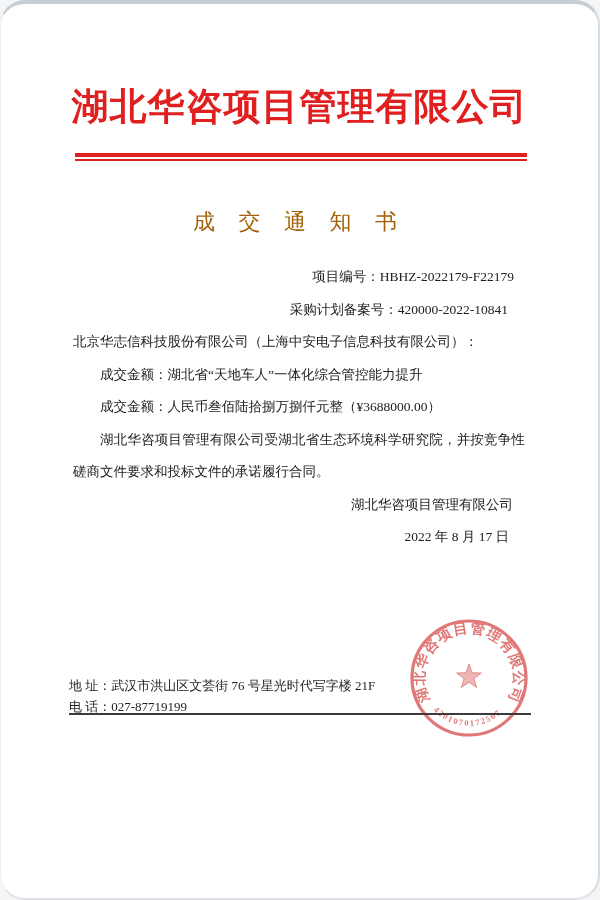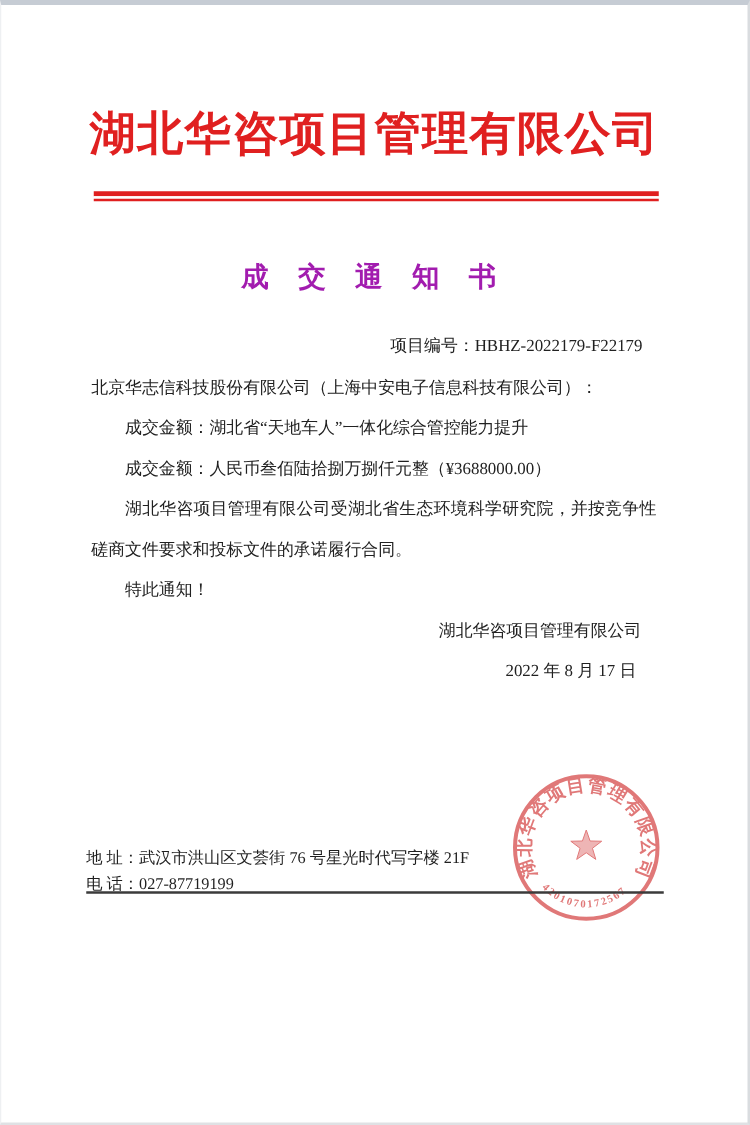--- a/index.html
+++ b/index.html
@@ -10,36 +10,37 @@
   }
   .page {
     position:relative;
     width:597px; height:894px;
     background:#ffffff;
     border-top:4px solid #c6ccd4;
     border-right:2px solid #d9dcdf;
     border-bottom:2px solid #dfe1e4;
     border-left:1px solid #eef0f2;
     overflow:hidden;
+    border-radius:25px;
   }
   .letterhead {
     position:absolute; top:78px; left:0; width:100%;
     text-align:center;
     font-size:37px; font-weight:bold;
     color:#e02020; letter-spacing:1px;
     white-space:nowrap;
   }
   .rule { position:absolute; top:149px; left:74px; width:452px; }
   .rule-thick { height:4px; background:#e02020; }
   .rule-gap   { height:2px; background:#ffffff; }
   .rule-thin  { height:2px; background:#e02020; }
   .doc-title {
     position:absolute; top:203px; left:0; width:100%;
     text-align:center;
-    font-size:22px; font-weight:bold; color:#a21caf;
+    font-size:22px; font-weight:normal; color:#a16207;
     letter-spacing:9px;
     white-space:nowrap;
   }
   .content {
     position:absolute; top:257px; left:72px; width:452px;
     font-size:13.5px; line-height:32.5px; color:#212121;
   }
   .content p { margin:0; }
   .p-right   { text-align:right; }
   .pr-meta1  { padding-right:11px; }
@@ -76,25 +77,25 @@
   <div class="rule">
     <div class="rule-thick"></div>
     <div class="rule-gap"></div>
     <div class="rule-thin"></div>
   </div>
 
   <div class="doc-title">成 交 通 知 书</div>
 
   <div class="content">
     <p class="p-right pr-meta1">项目编号：HBHZ-2022179-F22179</p>
+    <p class="p-right pr-meta2">采购计划备案号：420000-2022-10841</p>
     <p>北京华志信科技股份有限公司（上海中安电子信息科技有限公司）：</p>
     <p class="indent">成交金额：湖北省“天地车人”一体化综合管控能力提升</p>
     <p class="indent">成交金额：人民币叁佰陆拾捌万捌仟元整（¥3688000.00）</p>
     <p class="p-justify indent">湖北华咨项目管理有限公司受湖北省生态环境科学研究院，并按竞争性磋商文件要求和投标文件的承诺履行合同。</p>
-    <p class="indent">特此通知！</p>
     <p class="p-right pr-sig">湖北华咨项目管理有限公司</p>
     <p class="p-right pr-date">2022 年 8 月 17 日</p>
   </div>
 
   <svg class="stamp" viewBox="0 0 126 126" xmlns="http://www.w3.org/2000/svg">
     <defs>
       <path id="arcTop" d="M 24.8 86.8 A 45 45 0 1 1 101.2 86.8" fill="none"></path>
       <path id="arcBot" d="M 25.2 92.5 A 48 48 0 0 0 100.8 92.5" fill="none"></path>
     </defs>
     <circle cx="63" cy="63" r="57" fill="none" stroke="#db6060" stroke-width="3.2"></circle>

